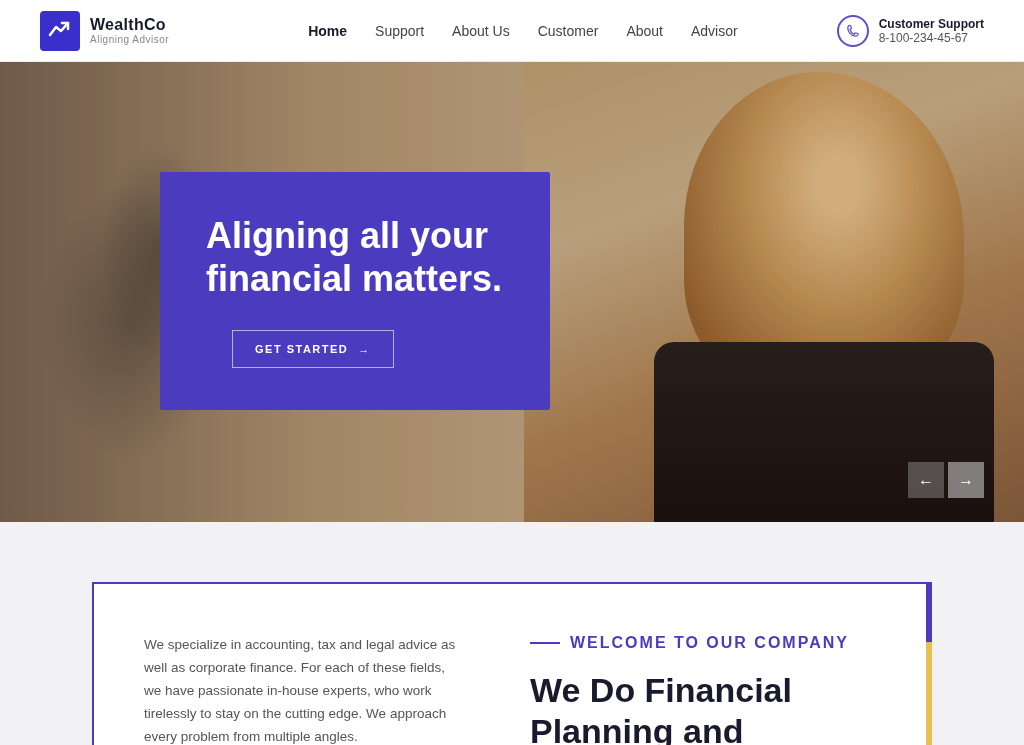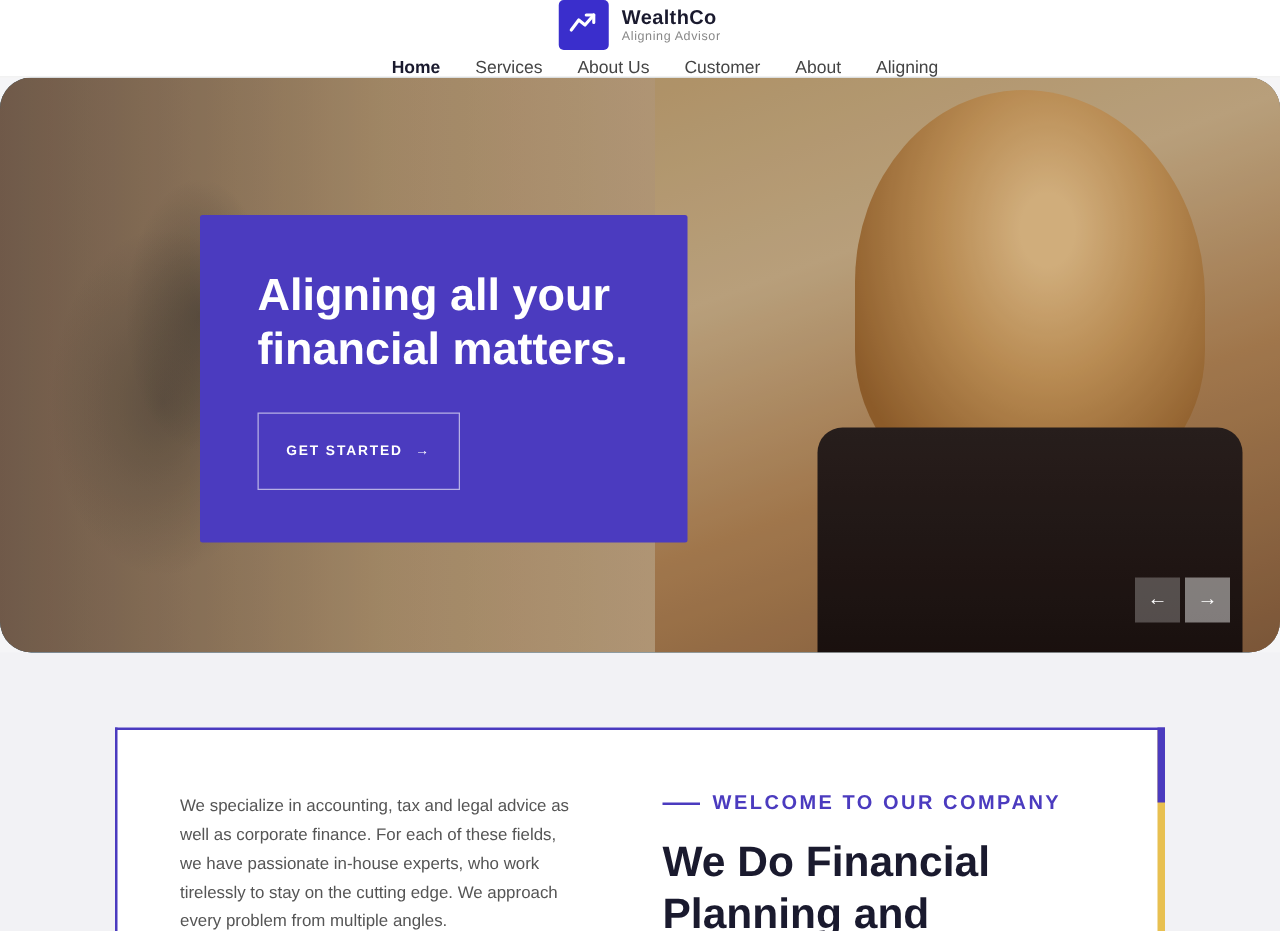--- a/index.html
+++ b/index.html
@@ -9,21 +9,20 @@
     .header {
       background: #fff;
       height: 62px;
       display: flex;
       align-items: center;
       justify-content: space-between;
       padding: 0 40px;
       border-bottom: 1px solid #eee;
       position: relative;
       z-index: 10;
-      flex-direction: column;
     }
     .logo-area {
       display: flex;
       align-items: center;
       gap: 10px;
     }
     .logo-icon {
       width: 40px;
       height: 40px;
       background: #3a2ecc;
@@ -85,22 +84,21 @@
       font-size: 12px;
       color: #555;
     }
 
     
     .hero {
       width: 100%;
       height: 460px;
       position: relative;
       overflow: hidden;
-      background: #0c4a6e;
-      border-radius: 25px;
+      background: #ec4899;
     }
     .hero-bg {
       width: 100%;
       height: 100%;
       background: linear-gradient(to right, #8a7060 0%, #c4a882 30%, #d4b896 60%, #b89070 100%);
       position: absolute;
       top: 0; left: 0;
     }
     .hero-overlay {
       position: absolute;
@@ -127,24 +125,25 @@
     }
     .hero-btn {
       display: inline-flex;
       align-items: center;
       gap: 10px;
       border: 1px solid rgba(255,255,255,0.6);
       color: #fff;
       font-size: 11px;
       font-weight: 600;
       letter-spacing: 1.5px;
-      padding: 24px 22px;
+      padding: 12px 22px;
       text-decoration: none;
       cursor: pointer;
       background: transparent;
+      margin-left: 26px;
     }
     .hero-arrows {
       position: absolute;
       bottom: 24px;
       right: 40px;
       display: flex;
       gap: 4px;
     }
     .arrow-btn {
       width: 36px;
@@ -237,27 +236,38 @@
       </svg>
     </div>
     <div class="logo-text">
       <h1>WealthCo</h1>
       <p>Aligning Advisor</p>
     </div>
   </div>
 
   <nav class="nav">
     <a class="active" href="#">Home</a>
-    <a href="#">Services</a>
+    <a href="#">Support</a>
     <a href="#">About Us</a>
     <a href="#">Customer</a>
     <a href="#">About</a>
-    <a href="#">Aligning</a>
+    <a href="#">Advisor</a>
   </nav>
 
+  <div class="support-area">
+    <div class="support-icon">
+      <svg width="14" height="14" viewBox="0 0 14 14" fill="none">
+        <path d="M2 2.5C2 2.5 3 1 4.5 1.5L5.5 4.5L4 5.5C4.5 7 6 9.5 8 10.5L9 9L12 9.5C12.5 11 11 12 11 12C5 13 1 7 2 2.5Z" stroke="#5b4fcf" stroke-width="1.2" fill="none"></path>
+      </svg>
+    </div>
+    <div class="support-text">
+      <h4>Customer Support</h4>
+      <p>8-100-234-45-67</p>
+    </div>
+  </div>
 </header>
 
 <section class="hero">
   <div class="hero-bg"></div>
 
   <div style="position:absolute;top:0;left:0;width:100%;height:100%;background:linear-gradient(to right, rgba(100,80,60,0.3) 0%, rgba(160,120,80,0.2) 40%, transparent 70%);"></div>
 
   <div style="position:absolute;left:40px;bottom:60px;width:180px;height:280px;background:radial-gradient(ellipse,rgba(80,70,60,0.6) 0%,transparent 70%);border-radius:40%;"></div>
   <div style="position:absolute;left:100px;top:80px;width:120px;height:220px;background:radial-gradient(ellipse,rgba(60,55,50,0.5) 0%,transparent 70%);border-radius:40%;"></div>
 

